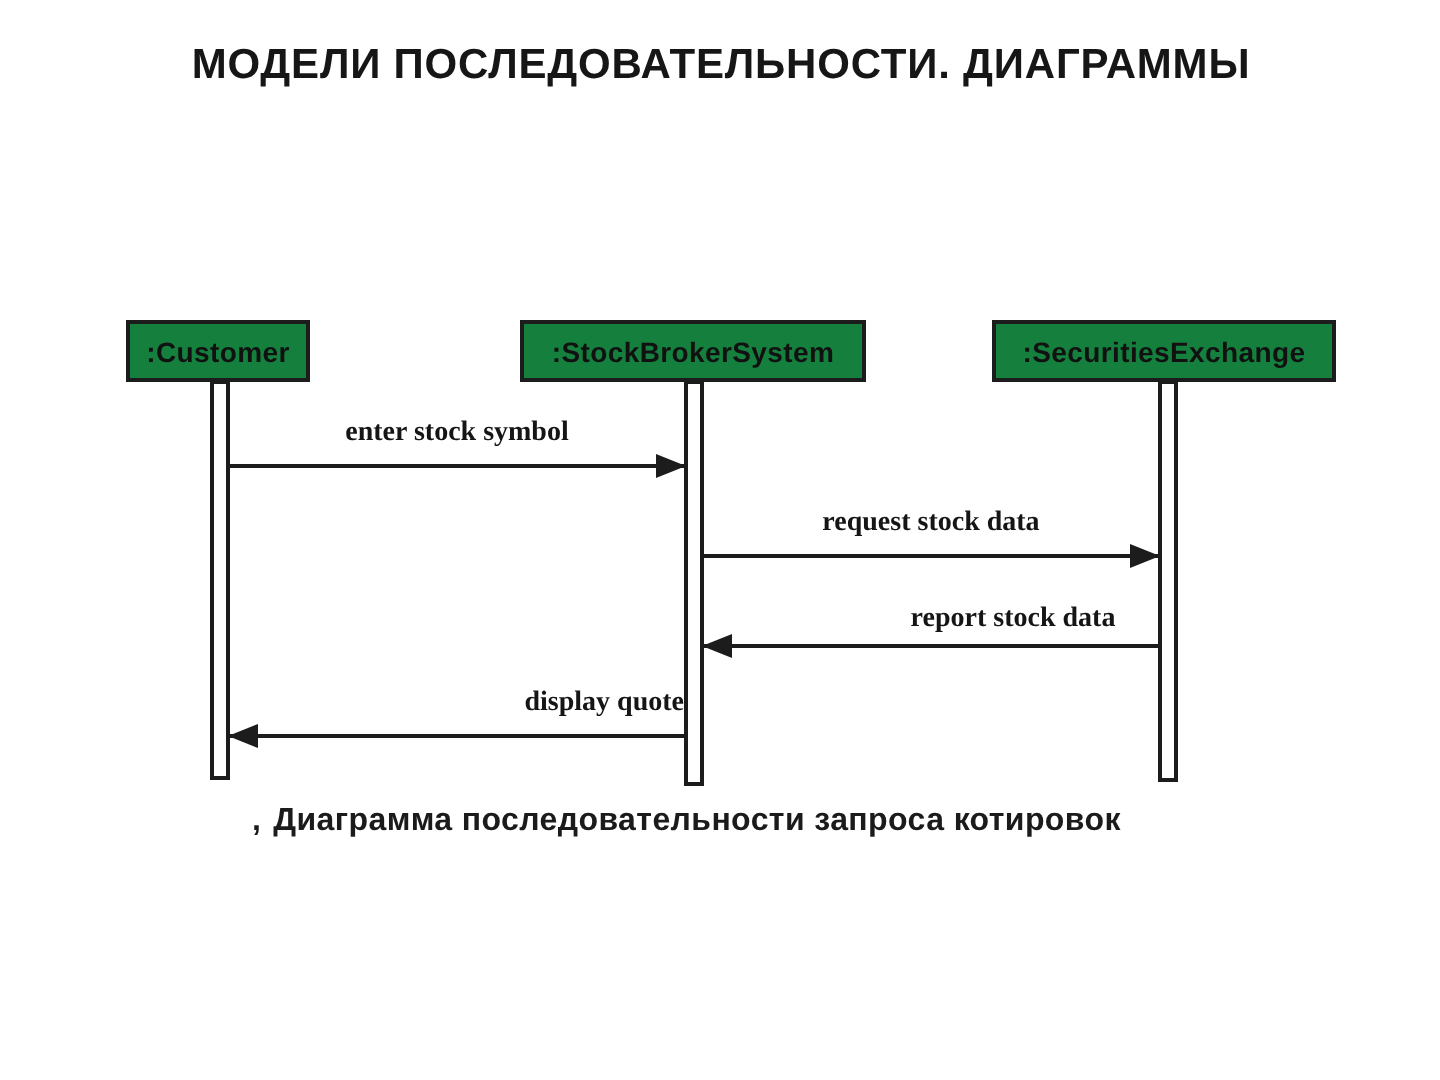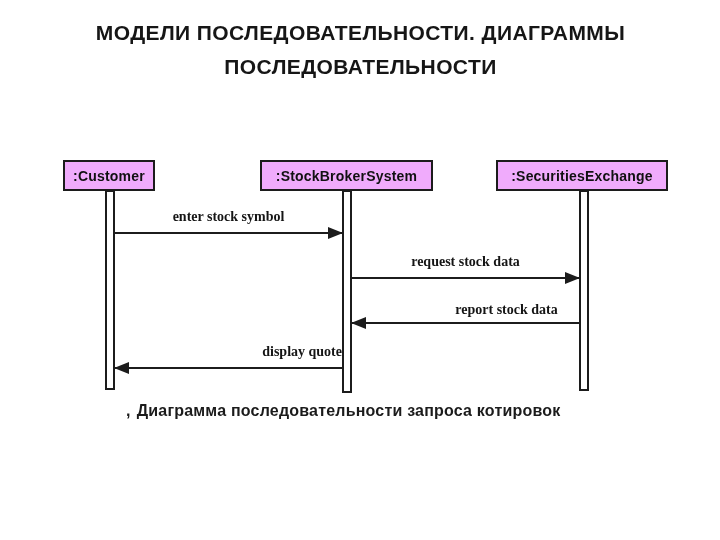--- a/index.html
+++ b/index.html
@@ -21,21 +21,21 @@
     font-weight:700;
     letter-spacing:0.4px;
     color:#161616;
   }
   
   .actor{
     position:absolute;
     top:160px;height:31px;
     box-sizing:border-box;
     border:2px solid #1c1c1c;
-    background:#f0abfc;
+    background:#15803d;
     display:flex;align-items:center;justify-content:center;
     font-weight:700;font-size:14px;
     letter-spacing:0.2px;
     color:#111;
     z-index:3;
   }
   #actor-customer{left:63px;width:92px;}
   #actor-broker{left:260px;width:173px;}
   #actor-exchange{left:496px;width:172px;}
   
@@ -95,21 +95,20 @@
   }
   .caption .prefix{margin-right:6px;}
 </style>
 </head>
 <body>
 
 <div id="slide">
 
   <div class="title">
     <div>МОДЕЛИ ПОСЛЕДОВАТЕЛЬНОСТИ. ДИАГРАММЫ</div>
-    <div>ПОСЛЕДОВАТЕЛЬНОСТИ</div>
   </div>
 
   <div>
 
     <div class="actor" id="actor-customer">
       <span>:Customer</span>
     </div>
     <div class="actor" id="actor-broker">
       <span>:StockBrokerSystem</span>
     </div>

